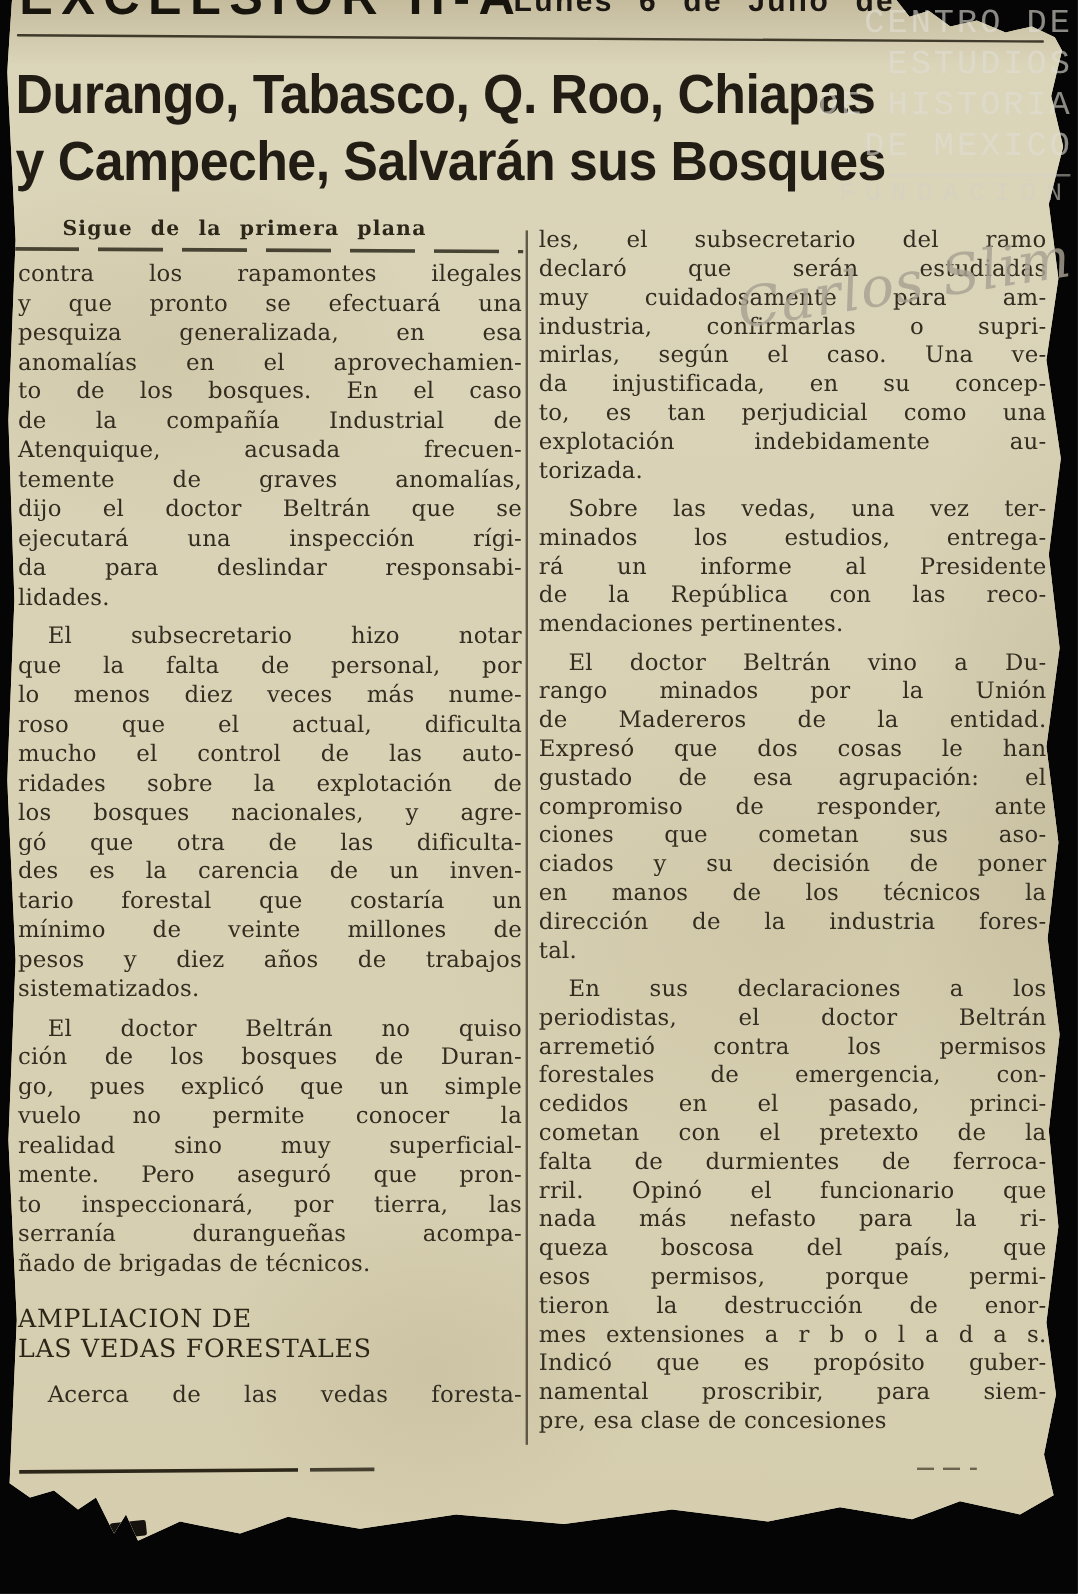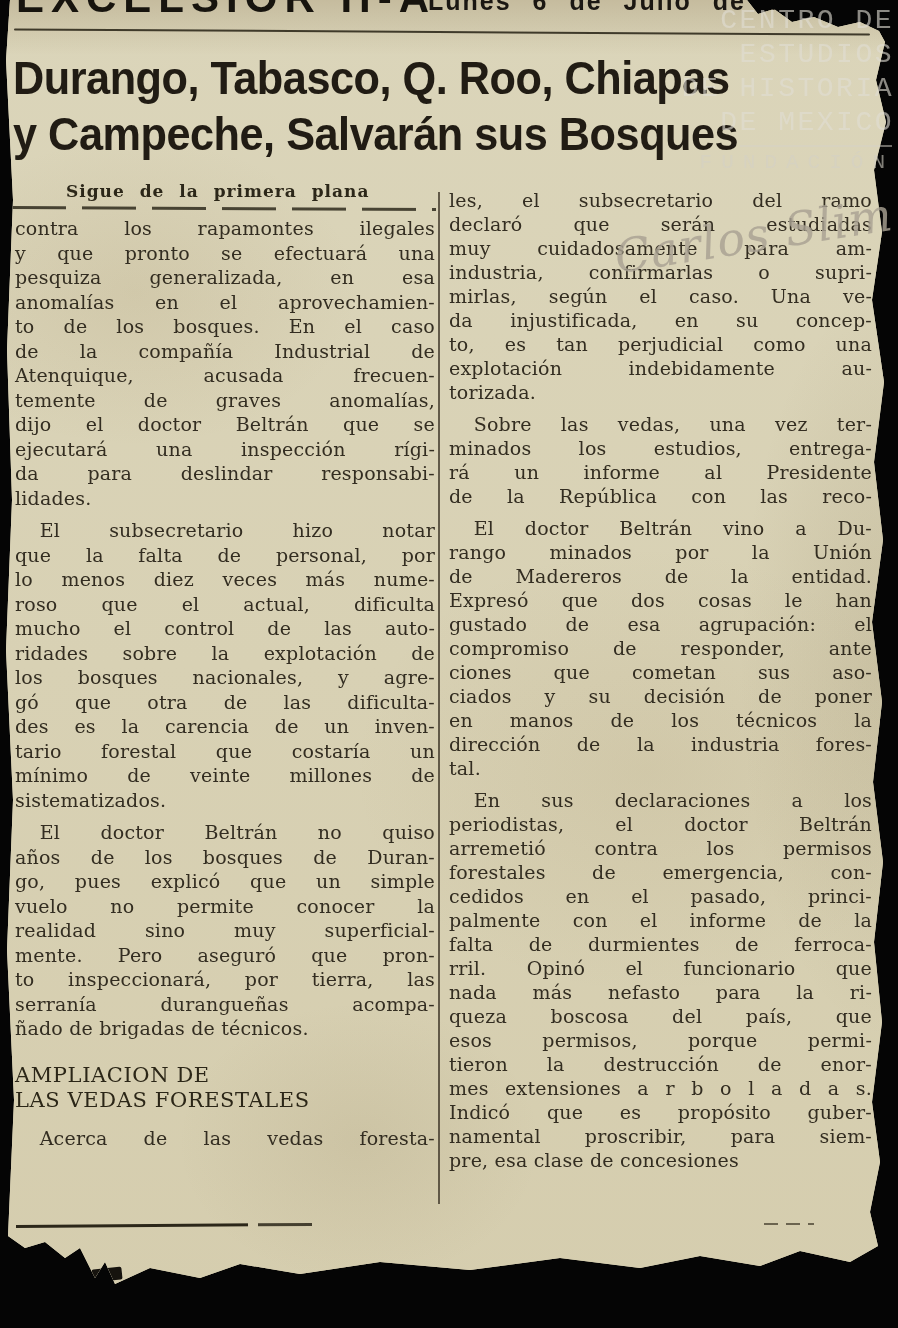--- a/index.html
+++ b/index.html
@@ -31,21 +31,21 @@
   .mh-date{position:absolute;top:-13px;left:428px;font-family:"Liberation Sans",sans-serif;
            font-weight:700;font-size:25px;letter-spacing:2px;word-spacing:12px;color:#1b1712;white-space:nowrap;}
   .rule-top{position:absolute;top:31px;left:14px;width:856px;height:2.2px;background:#2a2518;
             transform:rotate(.35deg);opacity:.88;border-radius:2px;}
   
   .headline{position:absolute;top:50px;left:13px;margin:0;width:790px;
             font-family:"Liberation Sans",sans-serif;font-weight:700;font-size:46px;line-height:56px;
             color:#211c14;letter-spacing:-.5px;transform:scaleX(.94);transform-origin:left top;white-space:nowrap;}
   .hl-line{display:block;}
   
-  .kicker{position:absolute;top:181px;left:66px;font-weight:700;font-size:17px;letter-spacing:1px;
+  .kicker{position:absolute;top:181px;left:52px;font-weight:700;font-size:17px;letter-spacing:1px;
           word-spacing:8px;color:#2c2719;}
   .kicker-rule{position:absolute;top:207px;left:12px;width:424px;height:2.5px;
     background:repeating-linear-gradient(90deg,#2e2a1c 0 54px, transparent 54px 70px);
     transform:rotate(.3deg);opacity:.85;}
   
   .col{position:absolute;font-size:19px;color:#332d21;}
   .col-left{top:216px;left:15px;width:420px;line-height:24.5px;}
   .col-right{top:188px;left:449px;width:423px;line-height:24px;}
   .line{text-align:justify;text-align-last:justify;letter-spacing:.2px;}
   .line.end{text-align-last:left;}
@@ -109,23 +109,24 @@
           <div class="line">que la falta de personal, por</div>
           <div class="line">lo menos diez veces más nume-</div>
           <div class="line">roso que el actual, dificulta</div>
           <div class="line">mucho el control de las auto-</div>
           <div class="line">ridades sobre la explotación de</div>
           <div class="line">los bosques nacionales, y agre-</div>
           <div class="line">gó que otra de las dificulta-</div>
           <div class="line">des es la carencia de un inven-</div>
           <div class="line">tario forestal que costaría un</div>
           <div class="line">mínimo de veinte millones de</div>
+          <div class="line">pesos y diez años de trabajos</div>
           <div class="line end">sistematizados.</div>
           <div class="line ind">El doctor Beltrán no quiso</div>
-          <div class="line">años de los bosques de Duran-</div>
+          <div class="line">ción de los bosques de Duran-</div>
           <div class="line">go, pues explicó que un simple</div>
           <div class="line">vuelo no permite conocer la</div>
           <div class="line">realidad sino muy superficial-</div>
           <div class="line">mente. Pero aseguró que pron-</div>
           <div class="line">to inspeccionará, por tierra, las</div>
           <div class="line">serranía durangueñas acompa-</div>
           <div class="line end">ñado de brigadas de técnicos.</div>
         </div>
       <div class="subhead">
         <div>AMPLIACION DE</div>
@@ -146,37 +147,38 @@
           <div class="line">industria, confirmarlas o supri-</div>
           <div class="line">mirlas, según el caso. Una ve-</div>
           <div class="line">da injustificada, en su concep-</div>
           <div class="line">to, es tan perjudicial como una</div>
           <div class="line">explotación indebidamente au-</div>
           <div class="line end">torizada.</div>
           <div class="line ind">Sobre las vedas, una vez ter-</div>
           <div class="line">minados los estudios, entrega-</div>
           <div class="line">rá un informe al Presidente</div>
           <div class="line">de la República con las reco-</div>
+          <div class="line end">mendaciones pertinentes.</div>
           <div class="line ind">El doctor Beltrán vino a Du-</div>
           <div class="line">rango minados por la Unión</div>
           <div class="line">de Madereros de la entidad.</div>
           <div class="line">Expresó que dos cosas le han</div>
           <div class="line">gustado de esa agrupación: el</div>
           <div class="line">compromiso de responder, ante</div>
           <div class="line">ciones que cometan sus aso-</div>
           <div class="line">ciados y su decisión de poner</div>
           <div class="line">en manos de los técnicos la</div>
           <div class="line">dirección de la industria fores-</div>
           <div class="line end">tal.</div>
           <div class="line ind">En sus declaraciones a los</div>
           <div class="line">periodistas, el doctor Beltrán</div>
           <div class="line">arremetió contra los permisos</div>
           <div class="line">forestales de emergencia, con-</div>
           <div class="line">cedidos en el pasado, princi-</div>
-          <div class="line">palmente con el informe de la</div>
+          <div class="line">cometan con el pretexto de la</div>
           <div class="line">falta de durmientes de ferroca-</div>
           <div class="line">rril. Opinó el funcionario que</div>
           <div class="line">nada más nefasto para la ri-</div>
           <div class="line">queza boscosa del país, que</div>
           <div class="line">esos permisos, porque permi-</div>
           <div class="line">tieron la destrucción de enor-</div>
           <div class="line">mes extensiones a r b o l a d a s.</div>
           <div class="line">Indicó que es propósito guber-</div>
           <div class="line">namental proscribir, para siem-</div>
           <div class="line end">pre, esa clase de concesiones</div>

